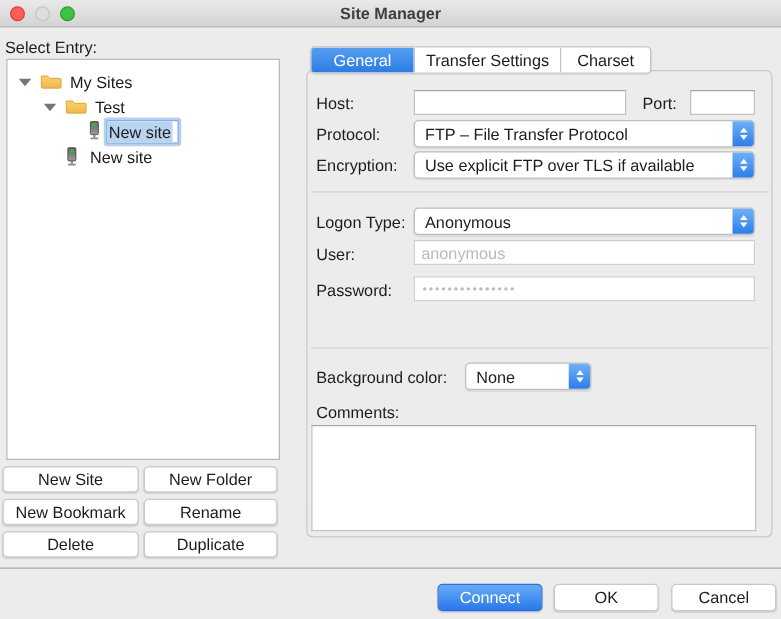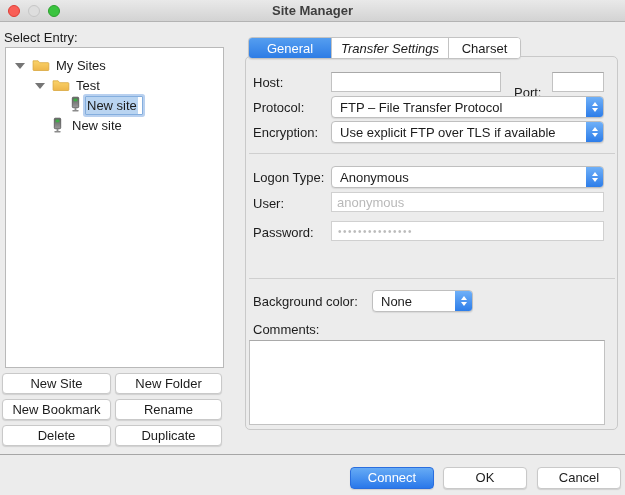--- a/index.html
+++ b/index.html
@@ -195,29 +195,29 @@
 
   <div class="tree-btn" style="left:2px;  top:373px; width:109px;">New Site</div>
   <div class="tree-btn" style="left:115px;top:373px; width:107px;">New Folder</div>
   <div class="tree-btn" style="left:2px;  top:399px; width:109px;">New Bookmark</div>
   <div class="tree-btn" style="left:115px;top:399px; width:107px;">Rename</div>
   <div class="tree-btn" style="left:2px;  top:425px; width:109px;">Delete</div>
   <div class="tree-btn" style="left:115px;top:425px; width:107px;">Duplicate</div>
 
   <div class="tabs">
     <div class="tab active" style="width:82px;">General</div>
-    <div class="tab" style="width:117px;font-style:italic;">Transfer Settings</div>
+    <div class="tab" style="width:117px;">Transfer Settings</div>
     <div class="tab" style="width:72px;">Charset</div>
   </div>
 
   <div class="panel">
 
     <span class="frow-label" style="left:7px; top:18px;">Host:</span>
     <input class="tinput" style="left: 85px; top: 15px; width: 170px; height: 20px;">
-    <span class="frow-label" style="left:268px; top:28px;">Port:</span>
+    <span class="frow-label" style="left:268px; top:18px;">Port:</span>
     <input class="tinput" style="left: 306px; top: 15px; width: 52px; height: 20px;">
 
     <span class="frow-label" style="left:7px; top:43px;">Protocol:</span>
     <div class="dropdown" style="left:85px; top:39px; width:273px;">
       <span class="dd-text">FTP – File Transfer Protocol</span>
       <span class="dd-stepper">
           <i class="up"></i>
           <i class="dn"></i>
         </span>
     </div>

